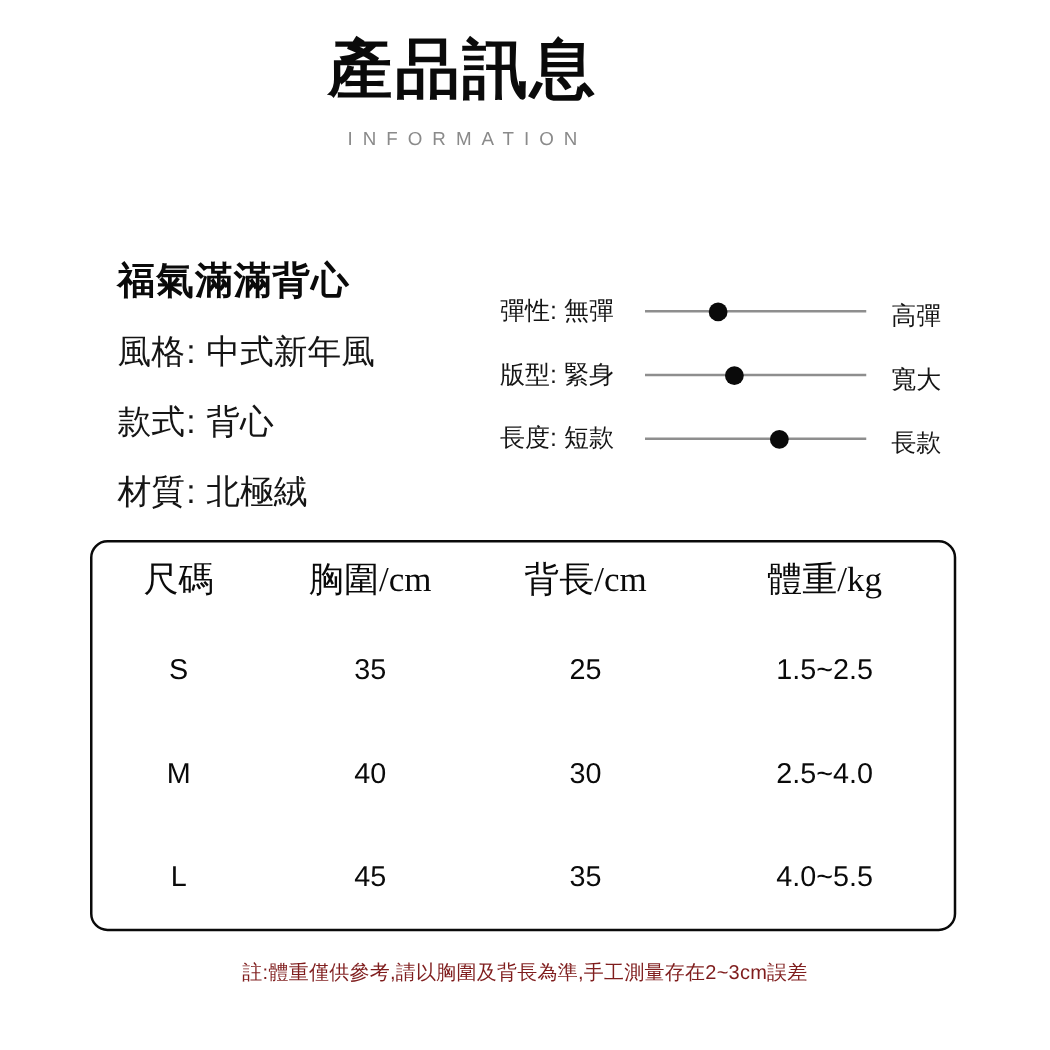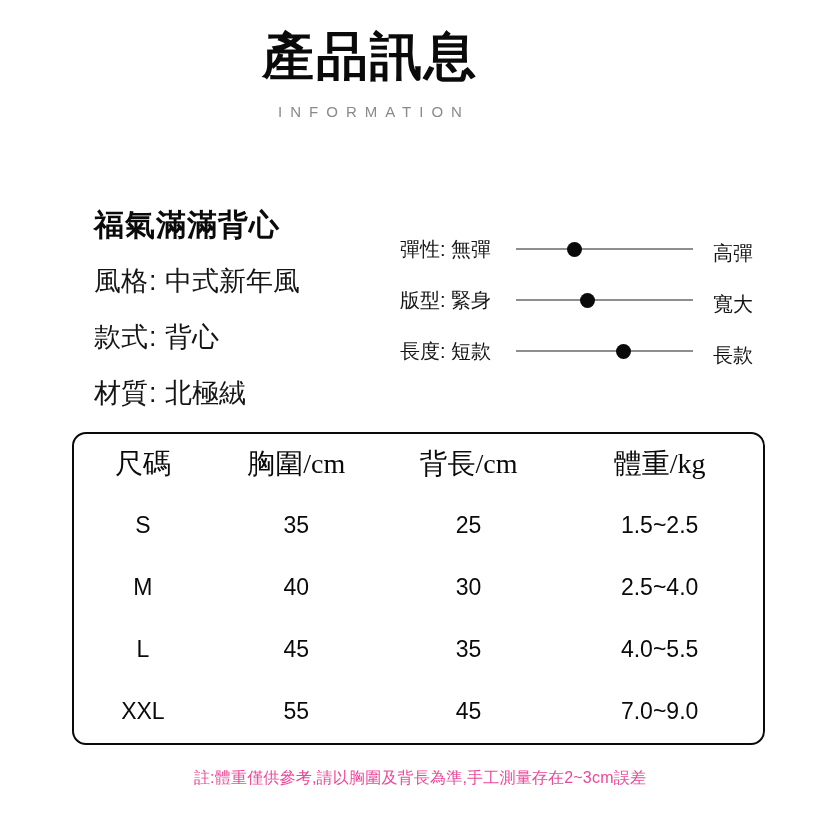--- a/index.html
+++ b/index.html
@@ -169,21 +169,21 @@
   .col-weight { width: 30.0%; }
 
   
   .footnote {
     position: absolute;
     left: 0;
     top: 768px;
     width: 840px;
     text-align: center;
     font-size: 16px;
-    color: #ec4899;
+    color: #7f1d1d;
     letter-spacing: 0.2px;
     white-space: nowrap;
   }
 </style>
 </head>
 <body>
 
 <div class="page">
 
   <div class="header">
@@ -258,25 +258,19 @@
           <td>40</td>
           <td>30</td>
           <td>2.5~4.0</td>
         </tr>
         <tr>
           <td>L</td>
           <td>45</td>
           <td>35</td>
           <td>4.0~5.5</td>
         </tr>
-        <tr>
-          <td>XXL</td>
-          <td>55</td>
-          <td>45</td>
-          <td>7.0~9.0</td>
-        </tr>
       </tbody>
     </table>
   </div>
 
   <div class="footnote">註:體重僅供參考,請以胸圍及背長為準,手工測量存在2~3cm誤差</div>
 
 </div>
 
 </body></html>

